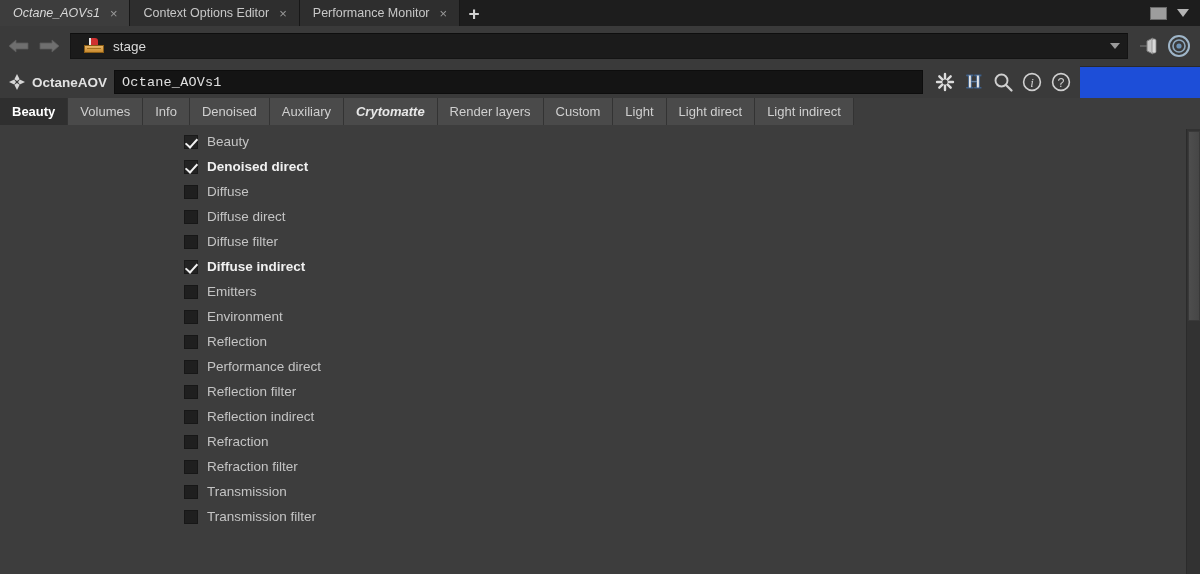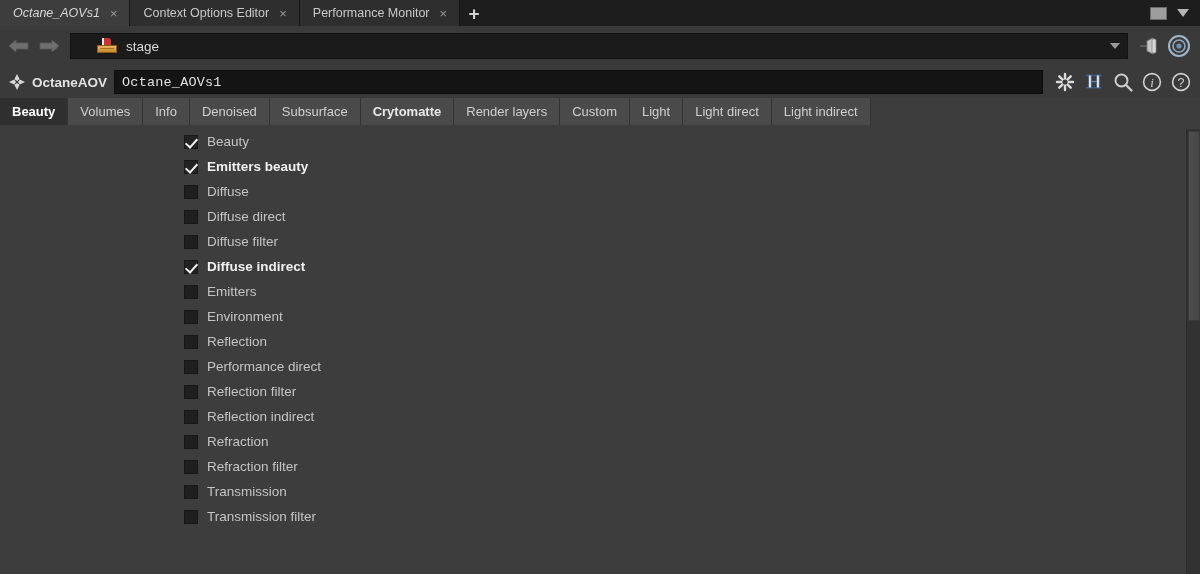--- a/index.html
+++ b/index.html
@@ -104,21 +104,21 @@
   .pathfield {
     position: relative;
     flex: 1;
     height: 26px;
     margin: 0 6px 0 6px;
     background: #1b1b1b;
     border: 1px solid #141414;
     border-top-color: #0e0e0e;
     display: flex;
     align-items: center;
-    padding-left: 26px;
+    padding-left: 13px;
     box-sizing: border-box;
   }
   .stage-icon {
     position: relative;
     width: 20px; height: 16px;
     margin-right: 9px;
     flex: none;
   }
   .stage-icon .deck {
     position: absolute;
@@ -168,21 +168,21 @@
     align-items: center;
     justify-content: center;
     flex: none;
   }
   .tb-icon.last { margin-right: 6px; }
 
   
   .nodehdr {
     position: absolute;
     left: 0; top: 66px;
-    width: 1200px; height: 32px;
+    width: 1080px; height: 32px;
     background: #3a3a3a;
     display: flex;
     align-items: center;
     border-bottom: 1px solid #2c2c2c;
   }
   .node-type-icon {
     width: 26px;
     display: flex;
     align-items: center;
     justify-content: center;
@@ -239,21 +239,21 @@
     display: flex;
     align-items: center;
     padding: 0 12px;
     font-size: 13px;
     color: #cfcfcf;
     background: #4a4a4a;
     border-right: 1px solid #333;
     white-space: nowrap;
     box-sizing: border-box;
   }
-  .ptab.bold { font-weight: bold; color: #e8e8e8; }
+  .ptab.bold { font-weight: bold; color: #e8e8e8; font-style: italic; }
   .ptab.active {
     background: #2f2f2f;
     color: #ffffff;
     font-weight: bold;
   }
   .ptabs-rest { flex: 1; height: 27px; background: #3d3d3d; }
 
   
   .body {
     position: absolute;
@@ -449,21 +449,21 @@
       <div class="ptab">
         <span>Volumes</span>
       </div>
       <div class="ptab">
         <span>Info</span>
       </div>
       <div class="ptab">
         <span>Denoised</span>
       </div>
       <div class="ptab">
-        <span>Subsurface</span>
+        <span>Auxiliary</span>
       </div>
       <div class="ptab bold">
         <span>Crytomatte</span>
       </div>
       <div class="ptab">
         <span>Render layers</span>
       </div>
       <div class="ptab">
         <span>Custom</span>
       </div>
@@ -479,21 +479,21 @@
       <div class="ptabs-rest"></div>
     </div>
 
   <div class="body" id="aovlist">
       <div class="row">
         <div class="cbox on"></div>
         <span class="row-label">Beauty</span>
       </div>
       <div class="row">
         <div class="cbox on"></div>
-        <span class="row-label bold">Emitters beauty</span>
+        <span class="row-label bold">Denoised direct</span>
       </div>
       <div class="row">
         <div class="cbox"></div>
         <span class="row-label">Diffuse</span>
       </div>
       <div class="row">
         <div class="cbox"></div>
         <span class="row-label">Diffuse direct</span>
       </div>
       <div class="row">

